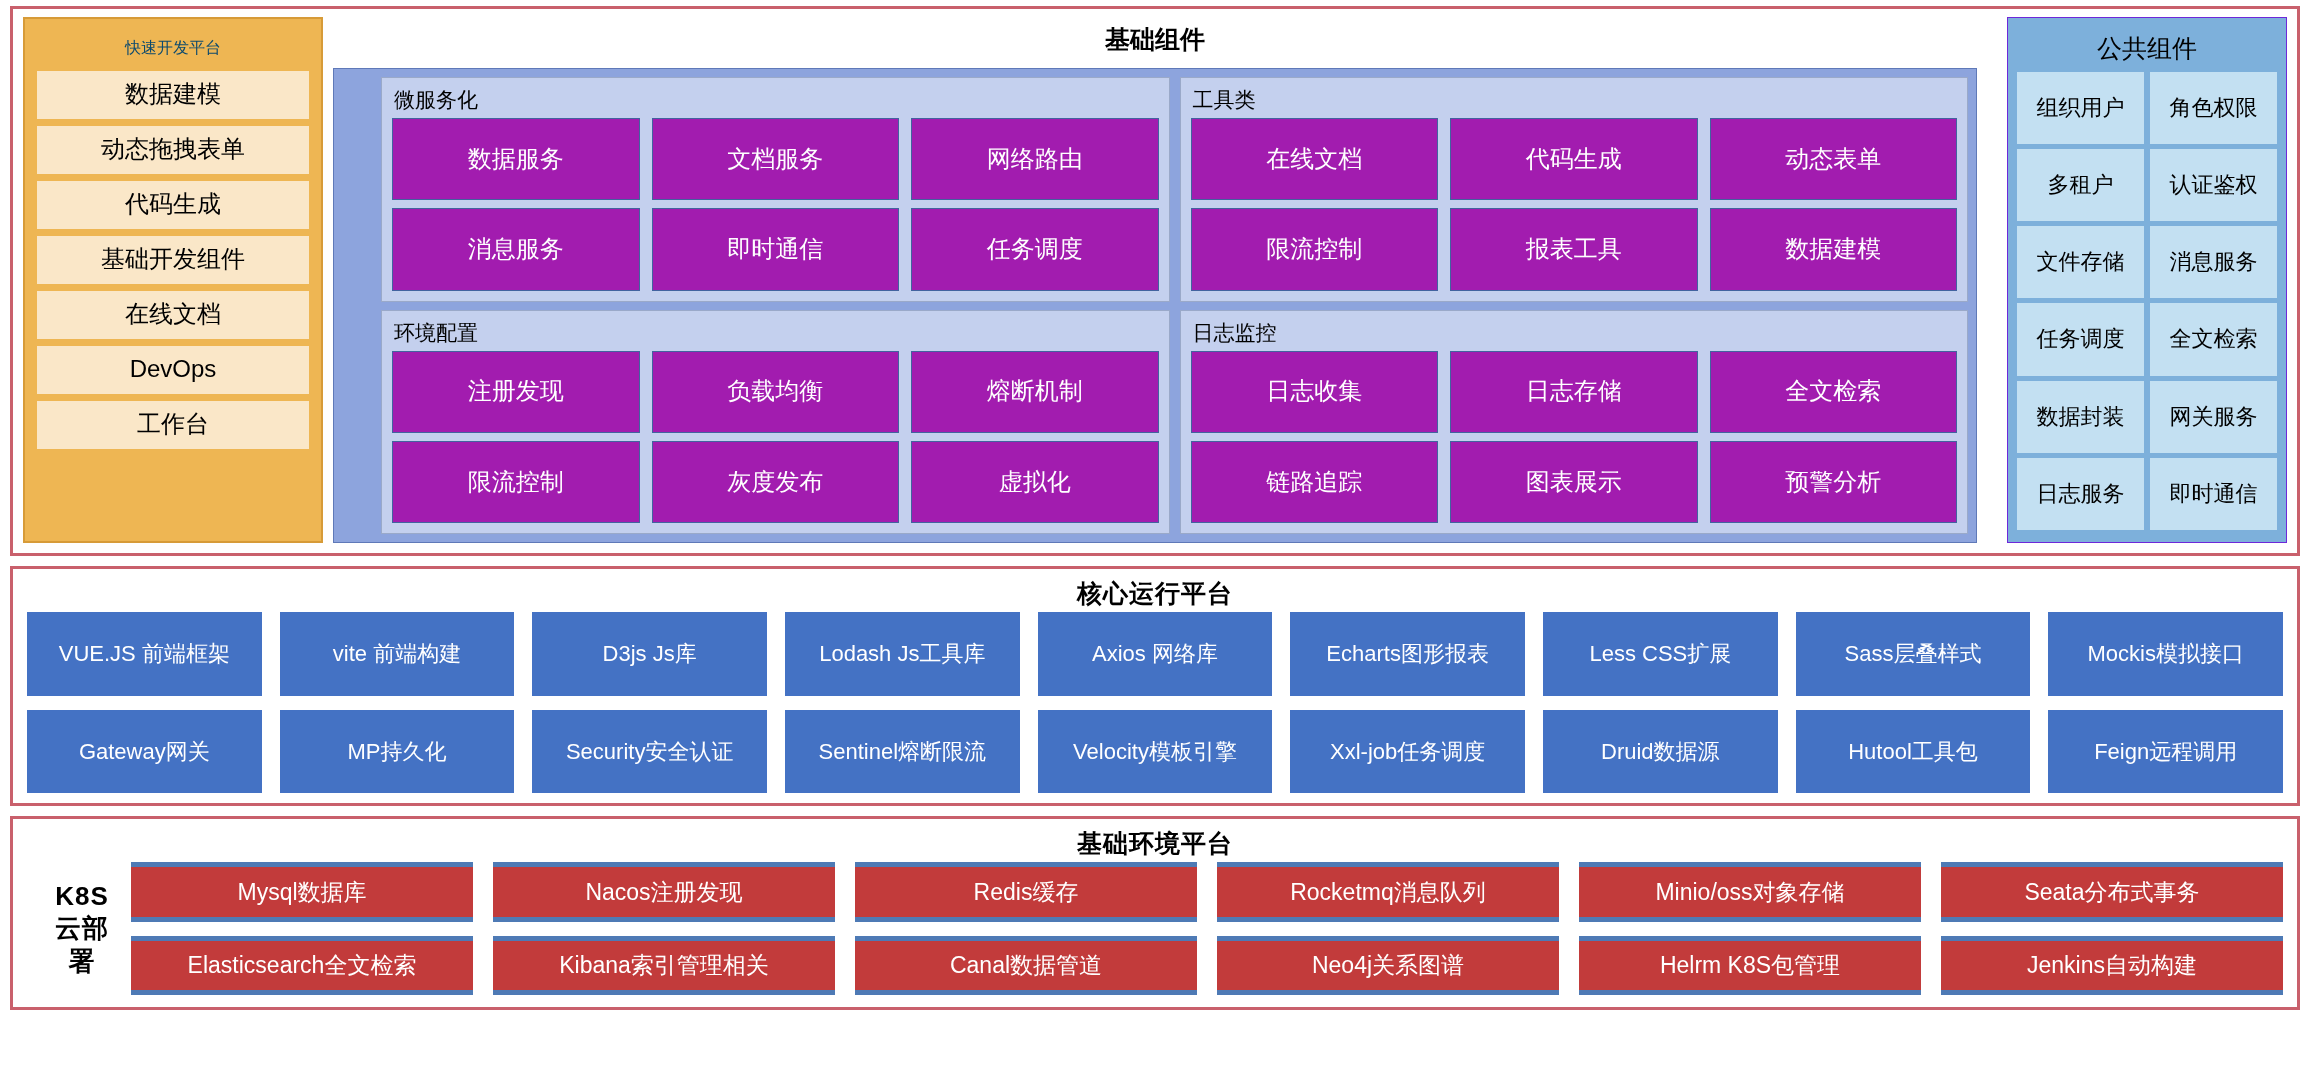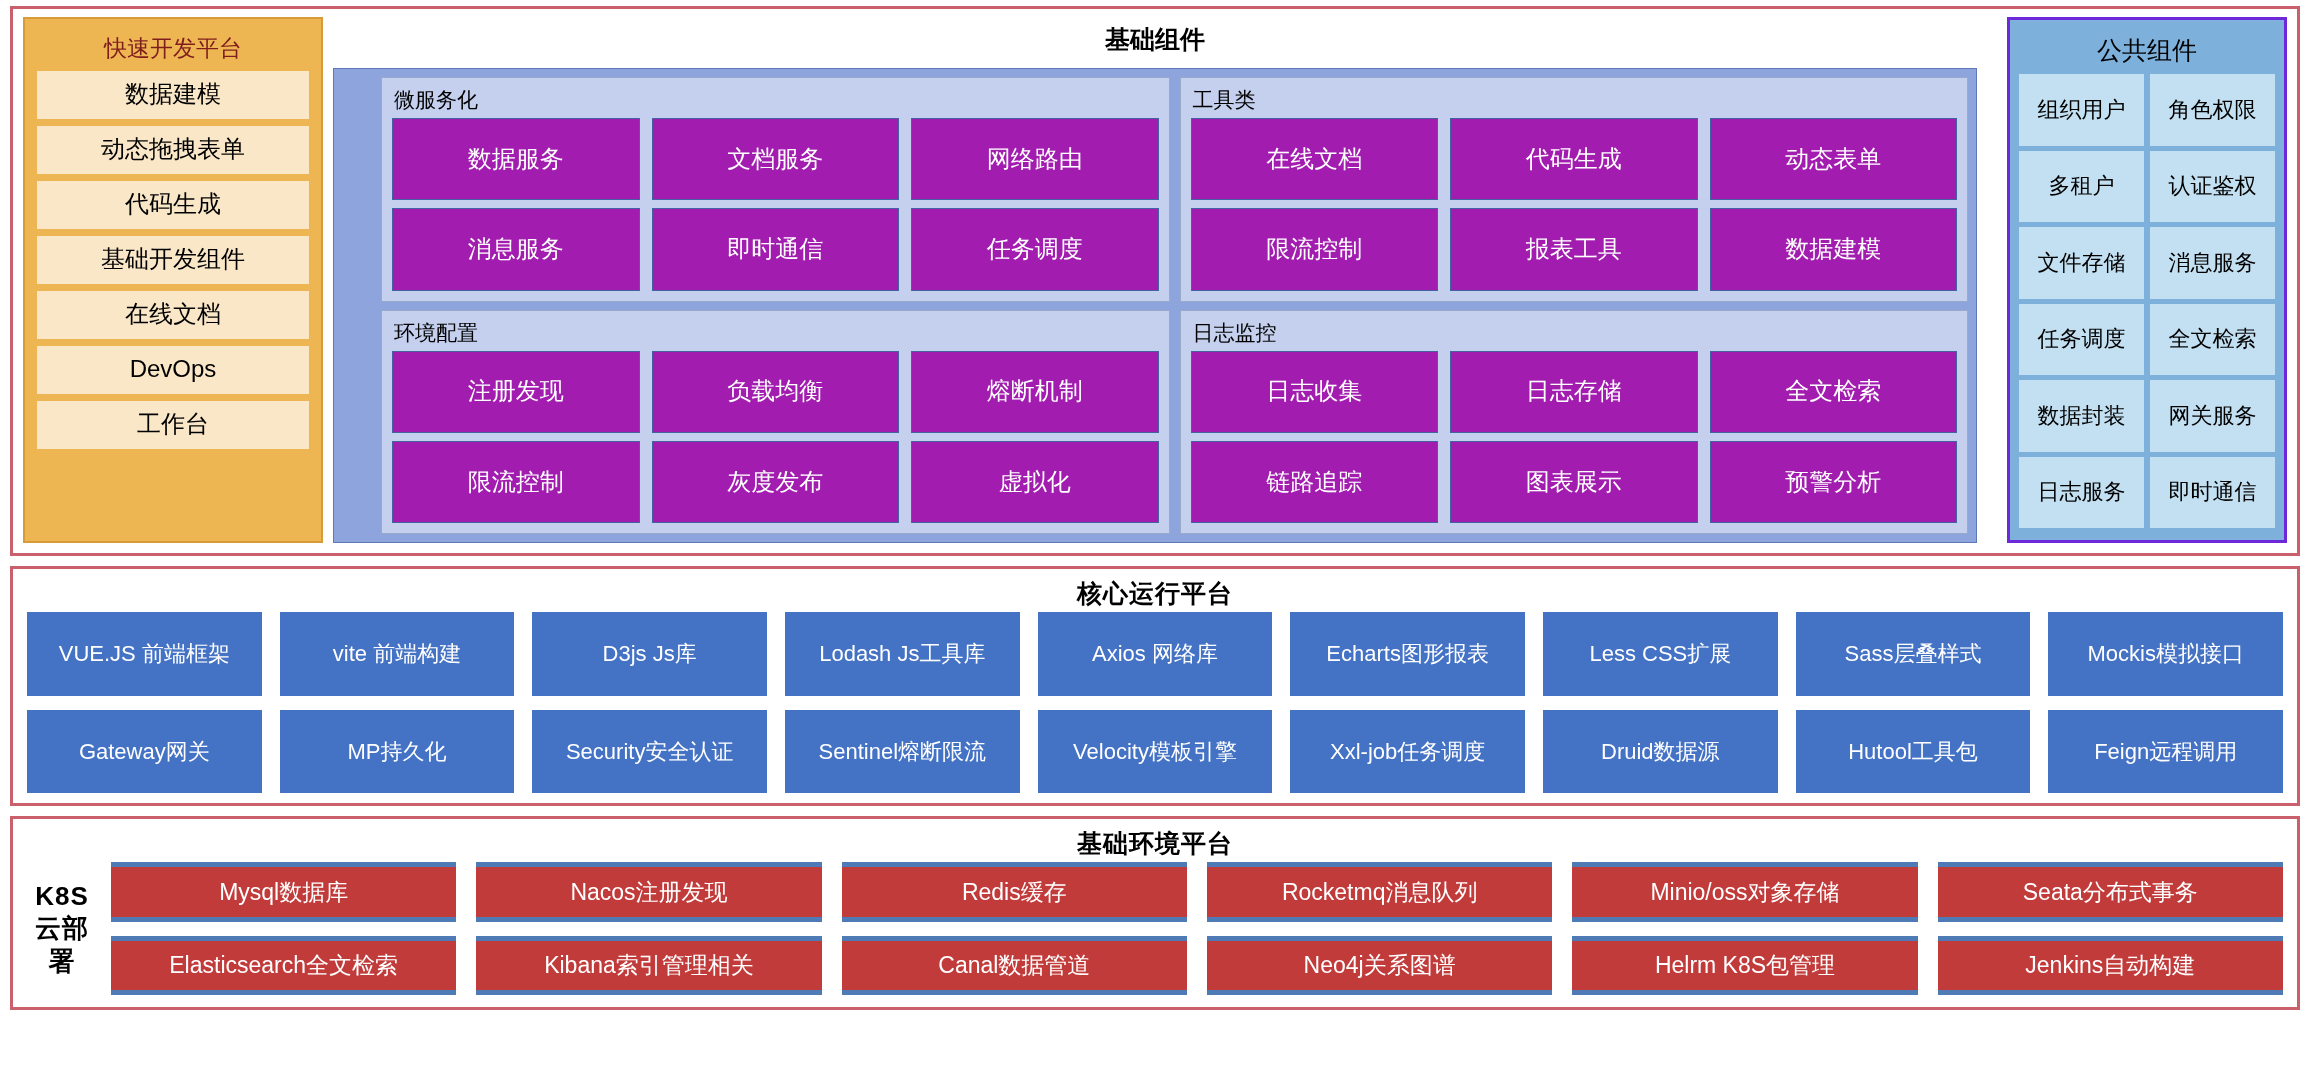--- a/index.html
+++ b/index.html
@@ -63,23 +63,23 @@
     flex: 0 0 300px;
     background: #eeb653;
     border: 2px solid #d79b38;
     box-sizing: border-box;
     padding: 6px 12px 10px 12px;
     display: flex;
     flex-direction: column;
   }
   .rapid-title {
     text-align: center;
-    font-size: 23px;
+    font-size: 16px;
     line-height: 46px;
-    color: #7f1d1d;
+    color: #0c4a6e;
   }
   .rapid-list {
     display: flex;
     flex-direction: column;
     gap: 7px;
     flex: 1 1 auto;
   }
   .rapid-item {
     background: #fae7c8;
     text-align: center;
@@ -156,21 +156,21 @@
     text-align: center;
     line-height: 1.1;
     min-width: 0;
   }
 
   
   .public-col {
     width: 280px;
     flex: 0 0 280px;
     background: #7db0db;
-    border: 3px solid #6d28d9;
+    border: 1px solid #6d28d9;
     box-sizing: border-box;
     padding: 6px 9px 12px 9px;
     display: flex;
     flex-direction: column;
     align-self: flex-start;
     height: 100%;
     margin-left: 20px;
   }
   .public-title {
     text-align: center;
@@ -231,20 +231,21 @@
     height: 194px;
     display: flex;
     flex-direction: column;
     padding: 0 14px 12px 14px;
   }
   .env-body {
     flex: 1 1 auto;
     display: flex;
     gap: 14px;
     min-height: 0;
+    margin-left: 20px;
   }
   .k8s-label {
     flex: 0 0 70px;
     width: 70px;
     display: flex;
     align-items: center;
     justify-content: center;
     font-weight: bold;
     font-size: 26px;
     line-height: 1.25;

